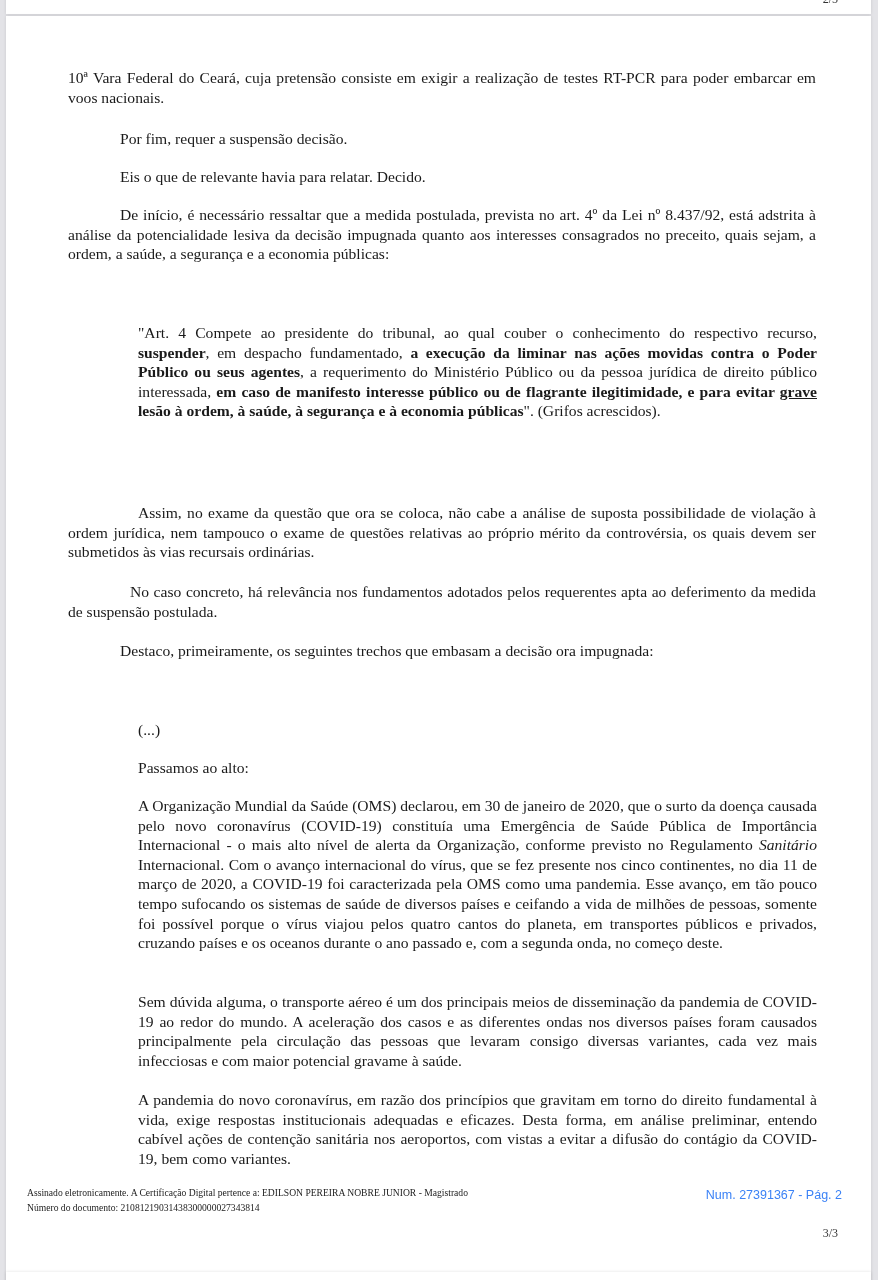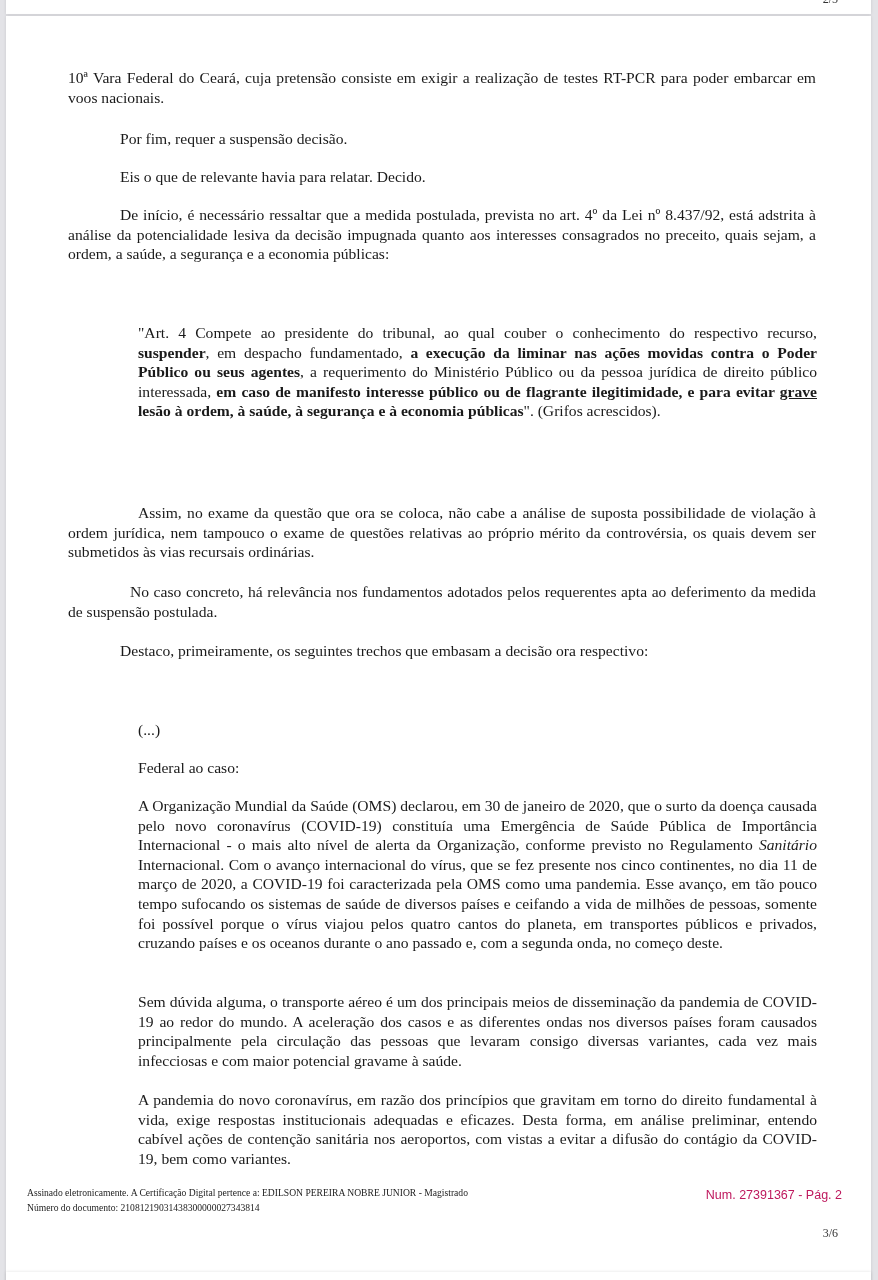--- a/index.html
+++ b/index.html
@@ -43,21 +43,21 @@
 
   .footer-sign {
     position: absolute; left: 21px; top: 1169px;
     font-family: Liberation Serif, serif;
     font-size: 9.6px; line-height: 15px; color: #222;
   }
   .footer-sign div { white-space: nowrap; }
   .footer-num {
     position: absolute; right: 29px; top: 1172px;
     font-family: "Liberation Sans", sans-serif;
-    font-size: 12.5px; color: #be185d; padding-left: 32px;
+    font-size: 12.5px; color: #3b82f6; padding-left: 32px;
   }
 </style>
 </head>
 <body>
 
 <div class="page-card" id="prev-page">
   <span class="page-number">2/5</span>
 </div>
 
 <div class="page-card" id="cur-page">
@@ -84,29 +84,29 @@
 
   <div class="body-text" style="top:487px;">
     <p class="indent2">Assim, no exame da questão que ora se coloca, não cabe a análise de suposta possibilidade de violação à ordem jurídica, nem tampouco o exame de questões relativas ao próprio mérito da controvérsia, os quais devem ser submetidos às vias recursais ordinárias.</p>
   </div>
 
   <div class="body-text" style="top:566px;">
     <p class="indent3">No caso concreto, há relevância nos fundamentos adotados pelos requerentes apta ao deferimento da medida de suspensão postulada.</p>
   </div>
 
   <div class="body-text" style="top:625px;">
-    <p class="indent">Destaco, primeiramente, os seguintes trechos que embasam a decisão ora respectivo:</p>
+    <p class="indent">Destaco, primeiramente, os seguintes trechos que embasam a decisão ora impugnada:</p>
   </div>
 
   <div class="quote" style="top:704px;">
     <p>(...)</p>
   </div>
 
   <div class="quote" style="top:742px;">
-    <p>Federal ao caso:</p>
+    <p>Passamos ao alto:</p>
   </div>
 
   <div class="quote" style="top:780px;">
     <p><span>A Organização Mundial da Saúde (OMS) declarou, em 30 de janeiro de 2020, que o surto da doença causada pelo novo coronavírus (COVID-19) constituía uma Emergência de Saúde Pública de Importância Internacional - o mais alto nível de alerta da Organização, conforme previsto no Regulamento </span><i>Sanitário</i><span> Internacional. Com o avanço internacional do vírus, que se fez presente nos cinco continentes, no dia 11 de março de 2020, a COVID-19 foi caracterizada pela OMS como uma pandemia. Esse avanço, em tão pouco tempo sufocando os sistemas de saúde de diversos países e ceifando a vida de milhões de pessoas, somente foi possível porque o vírus viajou pelos quatro cantos do planeta, em transportes públicos e privados, cruzando países e os oceanos durante o ano passado e, com a segunda onda, no começo deste.</span></p>
   </div>
 
   <div class="quote" style="top:976px;">
     <p>Sem dúvida alguma, o transporte aéreo é um dos principais meios de disseminação da pandemia de COVID-19 ao redor do mundo. A aceleração dos casos e as diferentes ondas nos diversos países foram causados principalmente pela circulação das pessoas que levaram consigo diversas variantes, cada vez mais infecciosas e com maior potencial gravame à saúde.</p>
   </div>
 
@@ -114,16 +114,16 @@
     <p>A pandemia do novo coronavírus, em razão dos princípios que gravitam em torno do direito fundamental à vida, exige respostas institucionais adequadas e eficazes. Desta forma, em análise preliminar, entendo cabível ações de contenção sanitária nos aeroportos, com vistas a evitar a difusão do contágio da COVID-19, bem como variantes.</p>
   </div>
 
   <div class="footer-sign">
     <div>Assinado eletronicamente. A Certificação Digital pertence a: EDILSON PEREIRA NOBRE JUNIOR - Magistrado</div>
     <div>Número do documento: 21081219031438300000027343814</div>
   </div>
 
   <div class="footer-num">Num. 27391367 - Pág. 2</div>
 
-  <span class="page-number page-number-bottom">3/6</span>
+  <span class="page-number page-number-bottom">3/3</span>
 </div>
 
 <div class="page-card" id="next-page"></div>
 
 </body></html>

